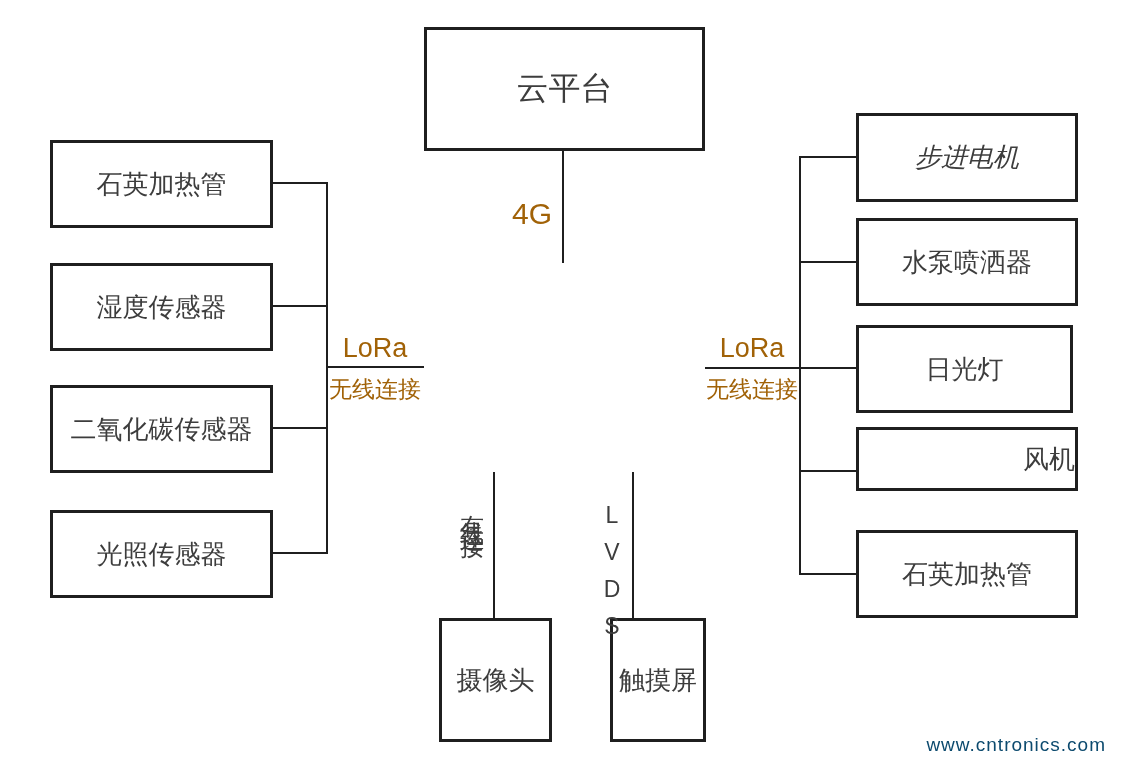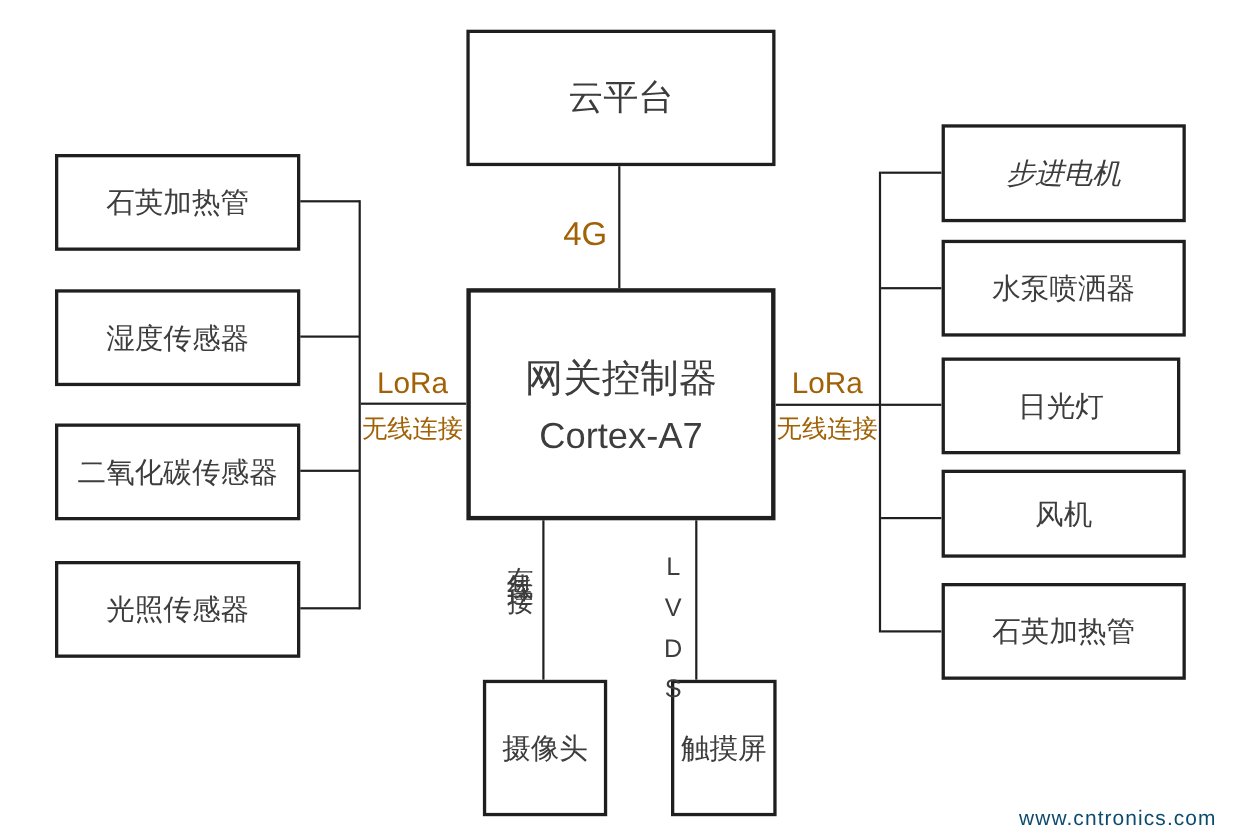--- a/index.html
+++ b/index.html
@@ -93,24 +93,20 @@
   <div class="hline" style="left:801px; top:573px; width:55px;"></div>
   <div class="hline" style="left:705px; top:367px; width:96px;"></div>
 
   <div class="vline" style="left:493px; top:472px; height:146px;"></div>
   <div class="vline" style="left:632px; top:472px; height:146px;"></div>
 
   <div class="box cloud" style="left:424px; top:27px; width:281px; height:124px;">
     <span>云平台</span>
   </div>
 
-  <div class="box gateway" style="left:424px; top:262px; width:281px; height:211px;">
-    <div class="gw-line1">网关控制器</div>
-    <div class="gw-line2">Cortex-A7</div>
-  </div>
 
   <div class="box" style="left:50px; top:140px; width:223px; height:88px;">
     <span>石英加热管</span>
   </div>
   <div class="box" style="left:50px; top:263px; width:223px; height:88px;">
     <span>湿度传感器</span>
   </div>
   <div class="box" style="left:50px; top:385px; width:223px; height:88px;">
     <span>二氧化碳传感器</span>
   </div>
@@ -120,21 +116,21 @@
 
   <div class="box" style="left:856px; top:113px; width:222px; height:89px;font-style:italic;">
     <span>步进电机</span>
   </div>
   <div class="box" style="left:856px; top:218px; width:222px; height:88px;">
     <span>水泵喷洒器</span>
   </div>
   <div class="box" style="left:856px; top:325px; width:217px; height:88px;">
     <span>日光灯</span>
   </div>
-  <div class="box" style="left:856px; top:427px; width:222px; height:80px;">
+  <div class="box" style="left:856px; top:427px; width:222px; height:64px;justify-content:flex-end;">
     <span>风机</span>
   </div>
   <div class="box" style="left:856px; top:530px; width:222px; height:88px;">
     <span>石英加热管</span>
   </div>
 
   <div class="box" style="left:439px; top:618px; width:113px; height:124px;">
     <span>摄像头</span>
   </div>
   <div class="box" style="left:610px; top:618px; width:96px; height:124px;">

